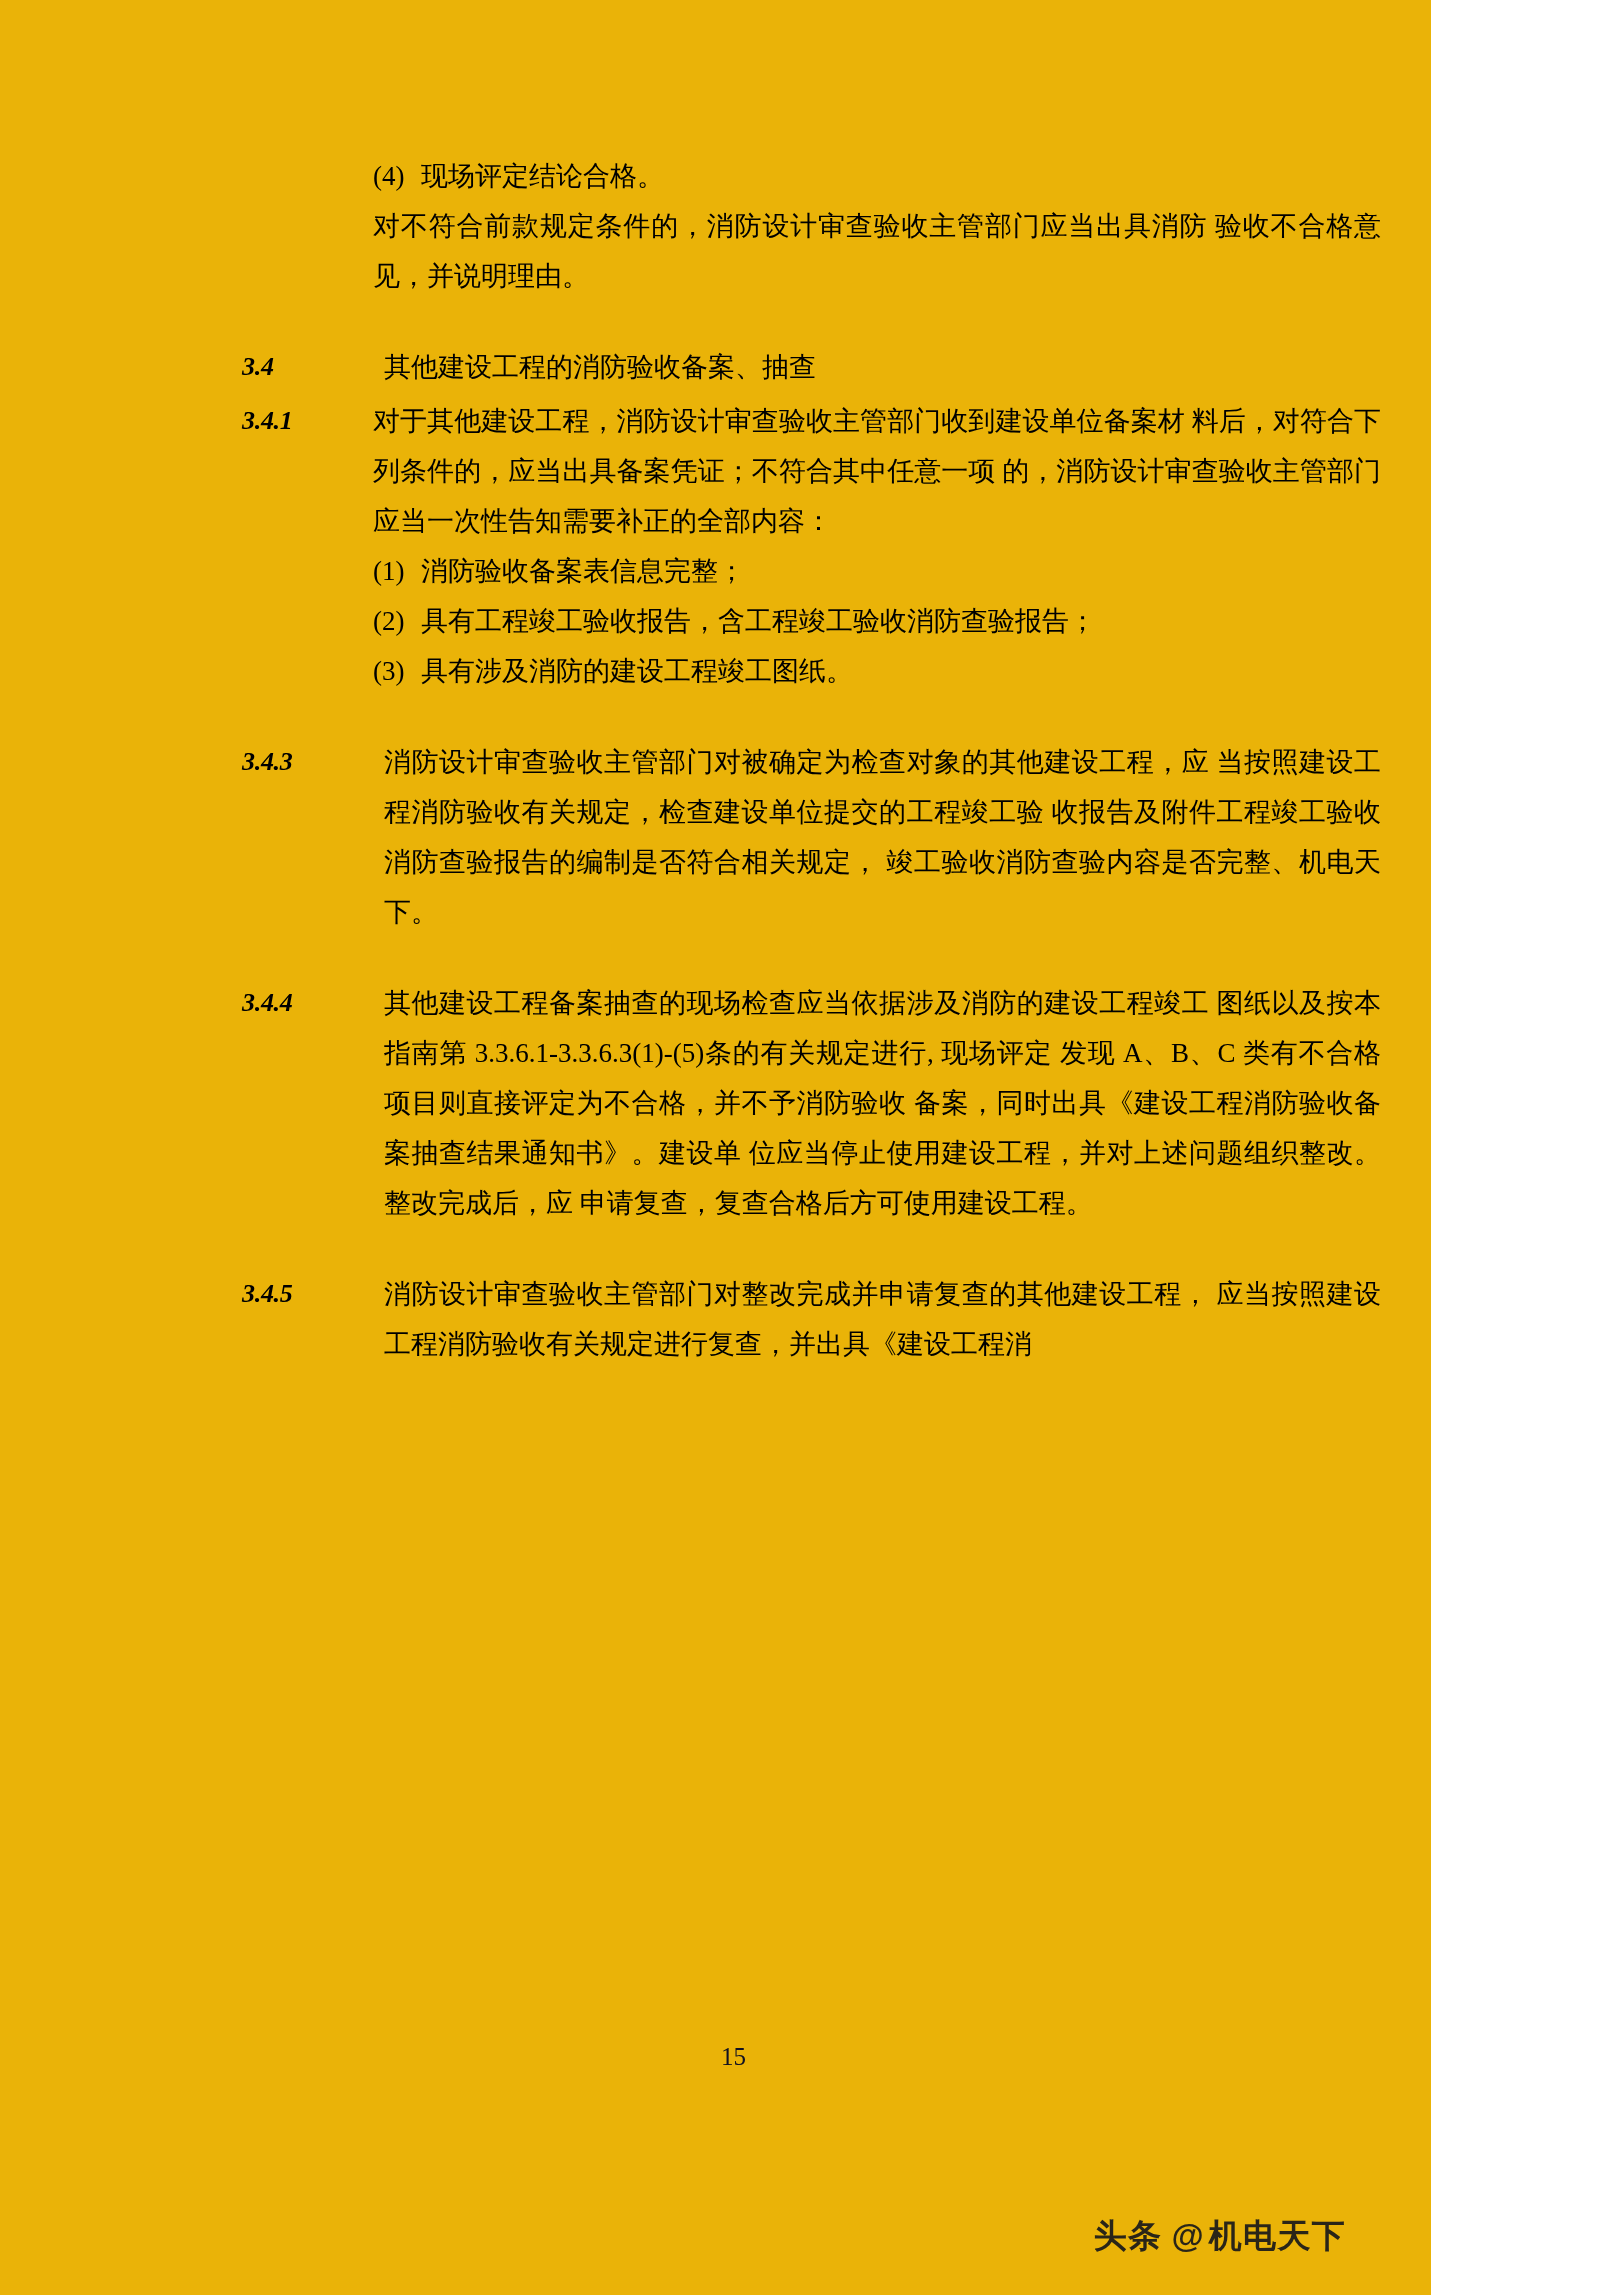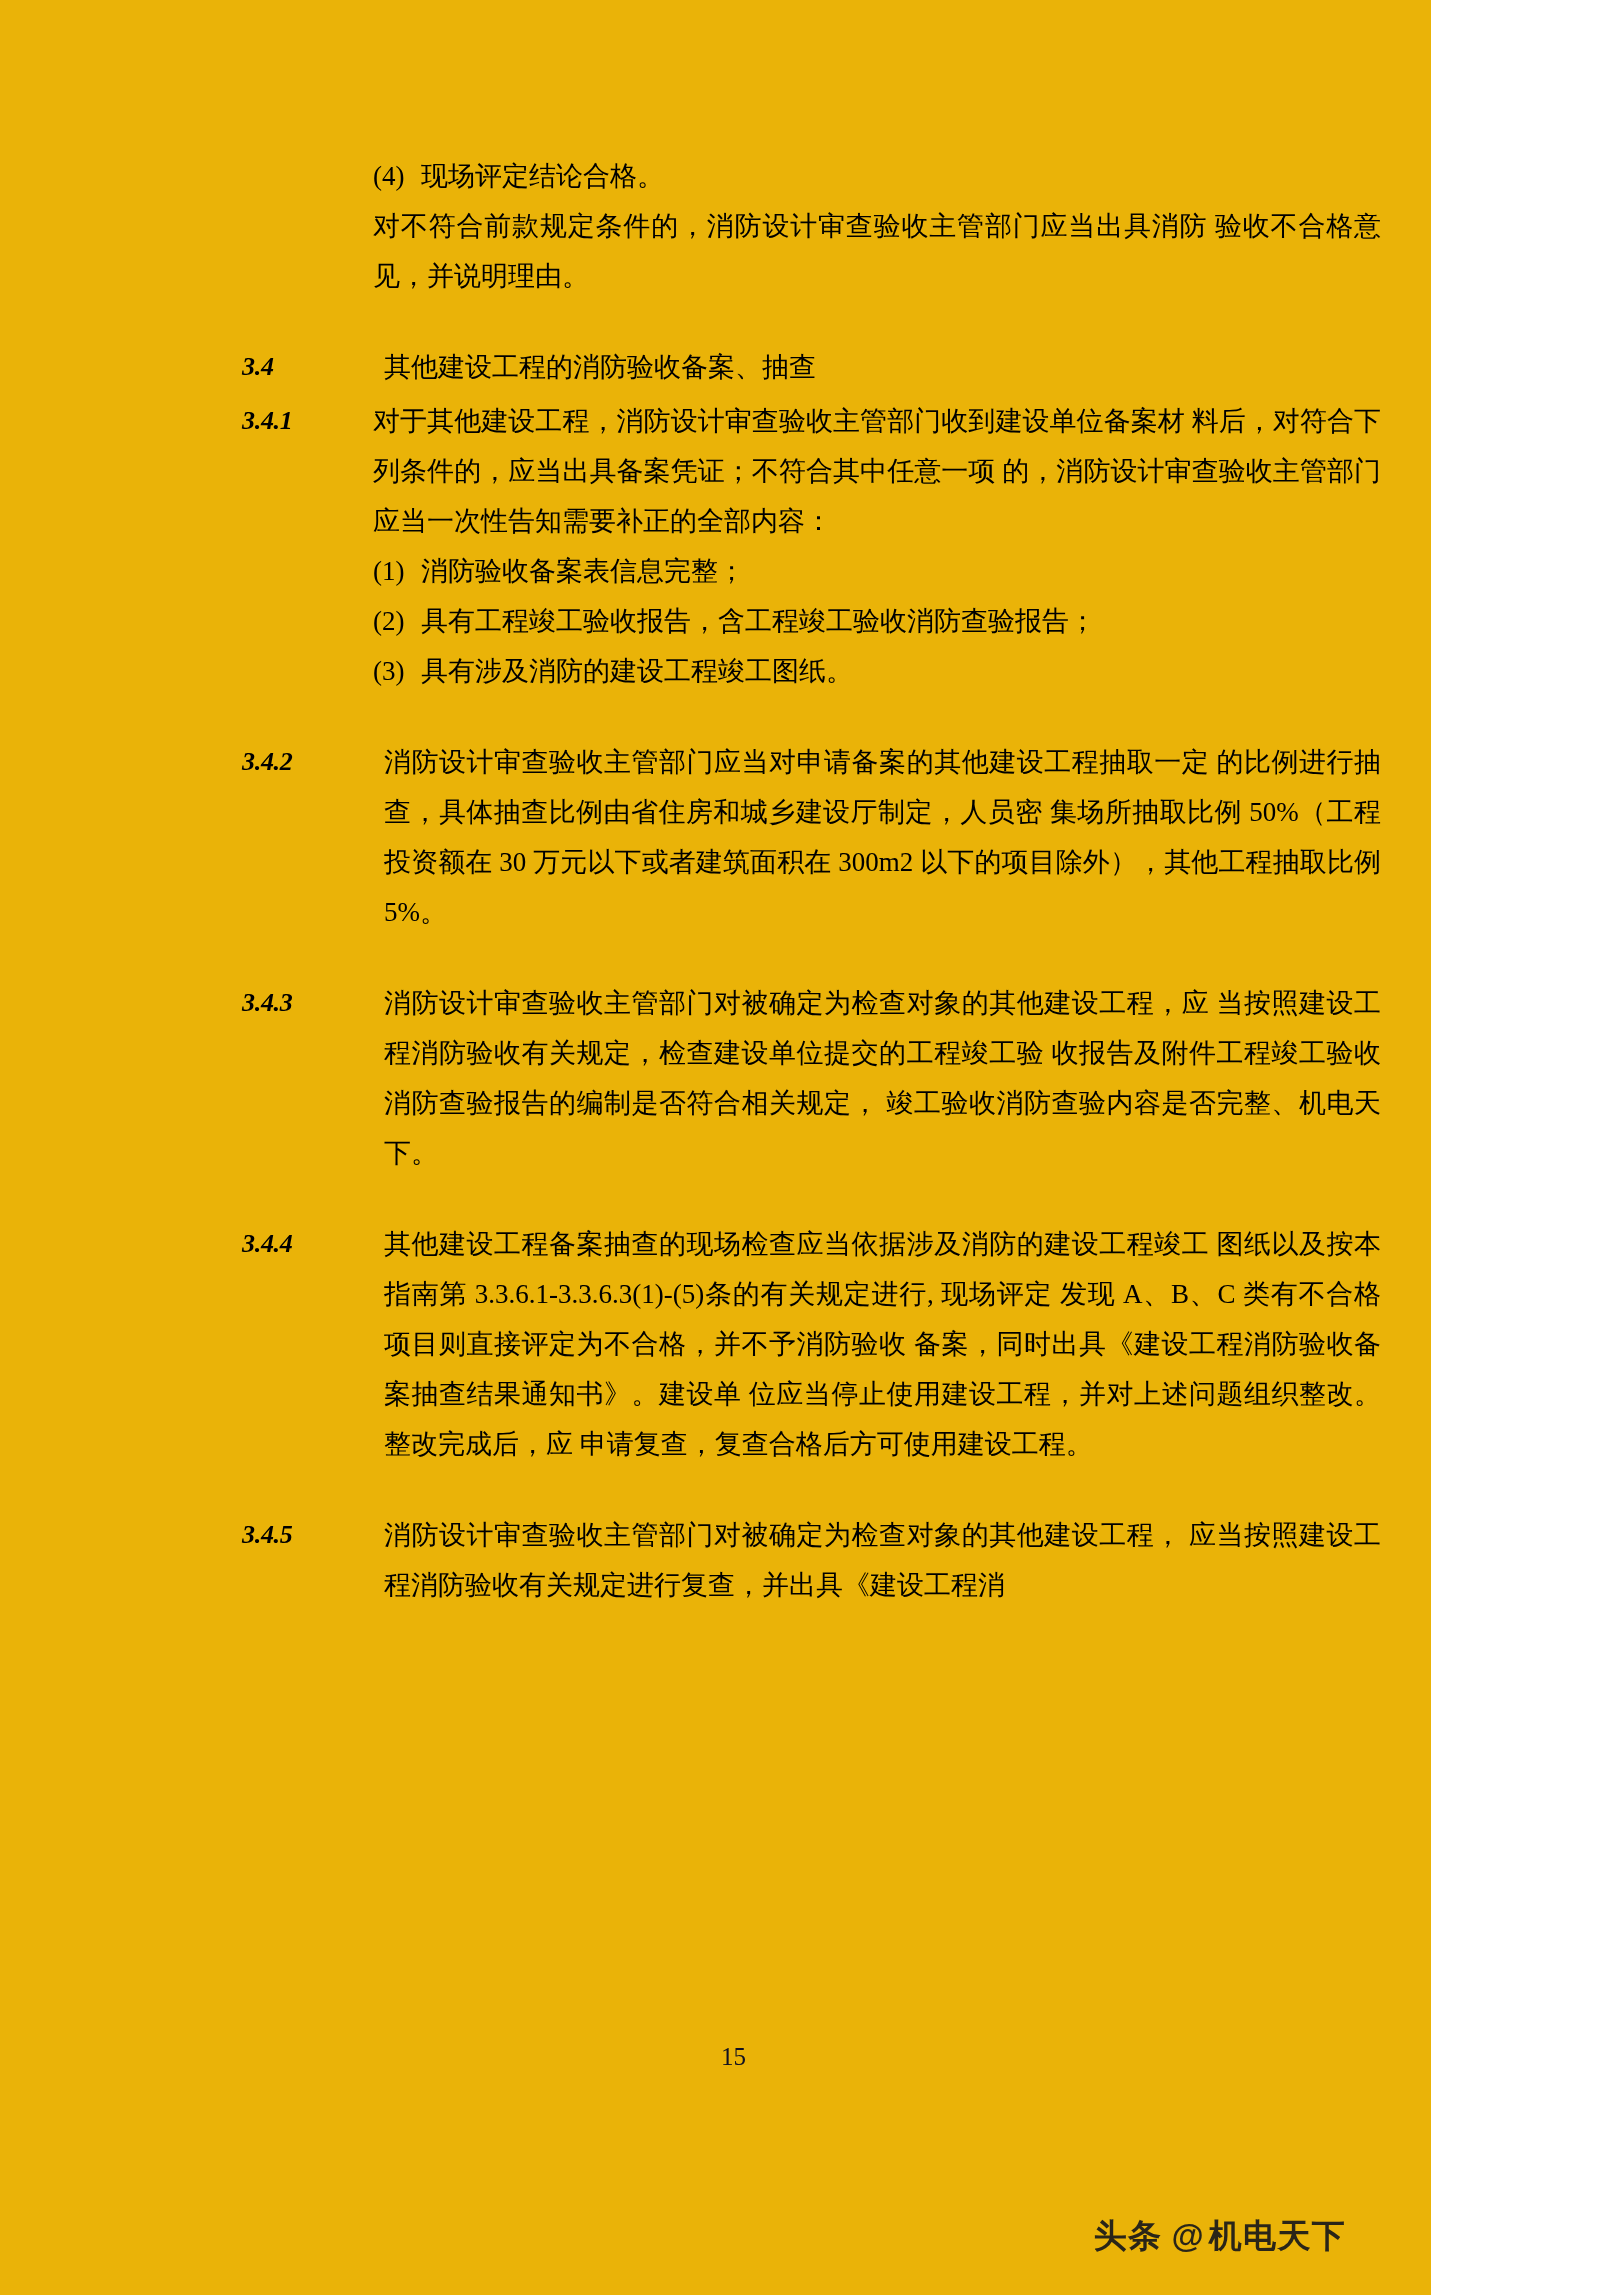--- a/index.html
+++ b/index.html
@@ -127,29 +127,20 @@
     <div class="listitem">
       <span class="mk">(1)</span><span>消防验收备案表信息完整；</span>
     </div>
     <div class="listitem">
       <span class="mk">(2)</span><span>具有工程竣工验收报告，含工程竣工验收消防查验报告；</span>
     </div>
     <div class="listitem">
       <span class="mk">(3)</span><span>具有涉及消防的建设工程竣工图纸。</span>
     </div>
 
-    <div class="row blk-gap">
-      <div class="num">3.4.2</div>
-      <div class="body-col">
-        <span>消防设计审查验收主管部门应当对申请备案的其他建设工程抽取一定</span>
-        <span>的比例进行抽查，具体抽查比例由省住房和城乡建设厅制定，人员密</span>
-        <span>集场所抽取比例 50%（工程投资额在 30 万元以下或者建筑面积在</span>
-        <span>300m2 以下的项目除外），其他工程抽取比例 5%。</span>
-      </div>
-    </div>
 
     <div class="row blk-gap">
       <div class="num">3.4.3</div>
       <div class="body-col">
         <span>消防设计审查验收主管部门对被确定为检查对象的其他建设工程，应</span>
         <span>当按照建设工程消防验收有关规定，检查建设单位提交的工程竣工验</span>
         <span>收报告及附件工程竣工验收消防查验报告的编制是否符合相关规定，</span>
         <span>竣工验收消防查验内容是否完整、机电天下。</span>
       </div>
     </div>
@@ -162,21 +153,21 @@
         <span>发现 A、B、C 类有不合格项目则直接评定为不合格，并不予消防验收</span>
         <span>备案，同时出具《建设工程消防验收备案抽查结果通知书》。建设单</span>
         <span>位应当停止使用建设工程，并对上述问题组织整改。整改完成后，应</span>
         <span>申请复查，复查合格后方可使用建设工程。</span>
       </div>
     </div>
 
     <div class="row blk-gap">
       <div class="num">3.4.5</div>
       <div class="body-col">
-        <span>消防设计审查验收主管部门对被确定为检查对象的其他建设工程，</span>
+        <span>消防设计审查验收主管部门对整改完成并申请复查的其他建设工程，</span>
         <span>应当按照建设工程消防验收有关规定进行复查，并出具《建设工程消</span>
       </div>
     </div>
 
   </div>
 
   <div class="page-number">15</div>
 
   <div class="watermark">
     <span>头条</span><span class="wm-at">@</span><span>机电天下</span>

